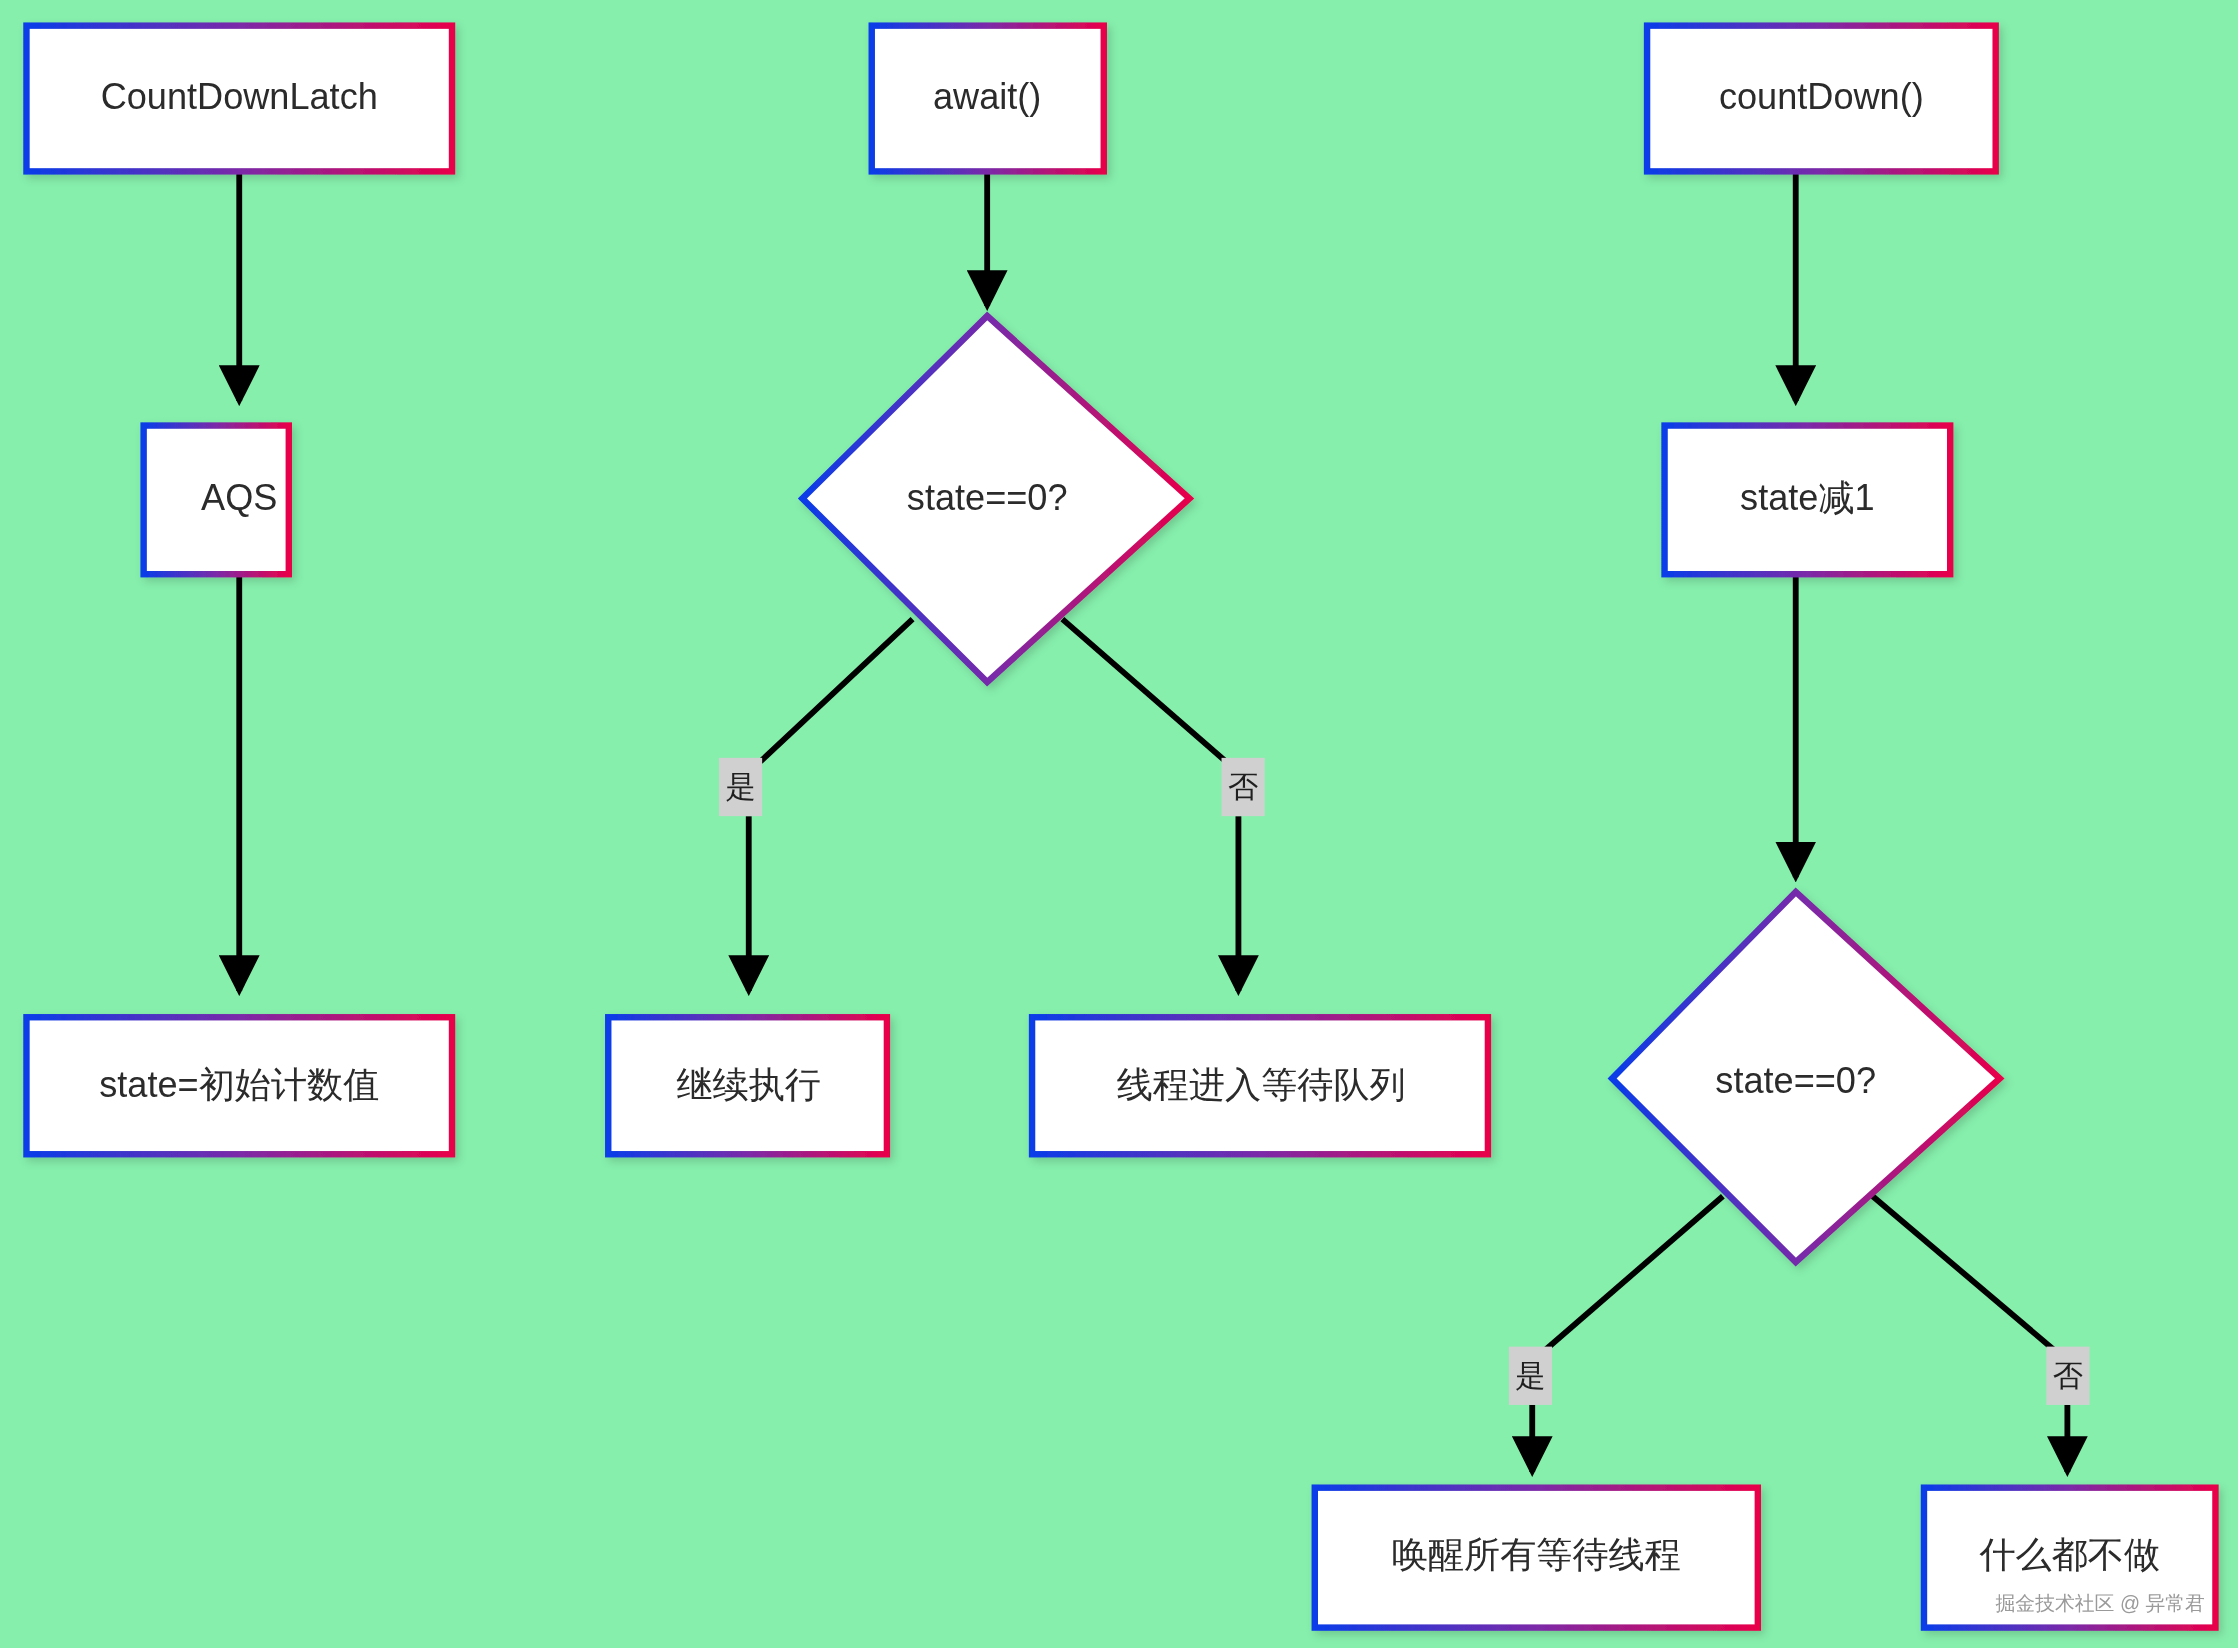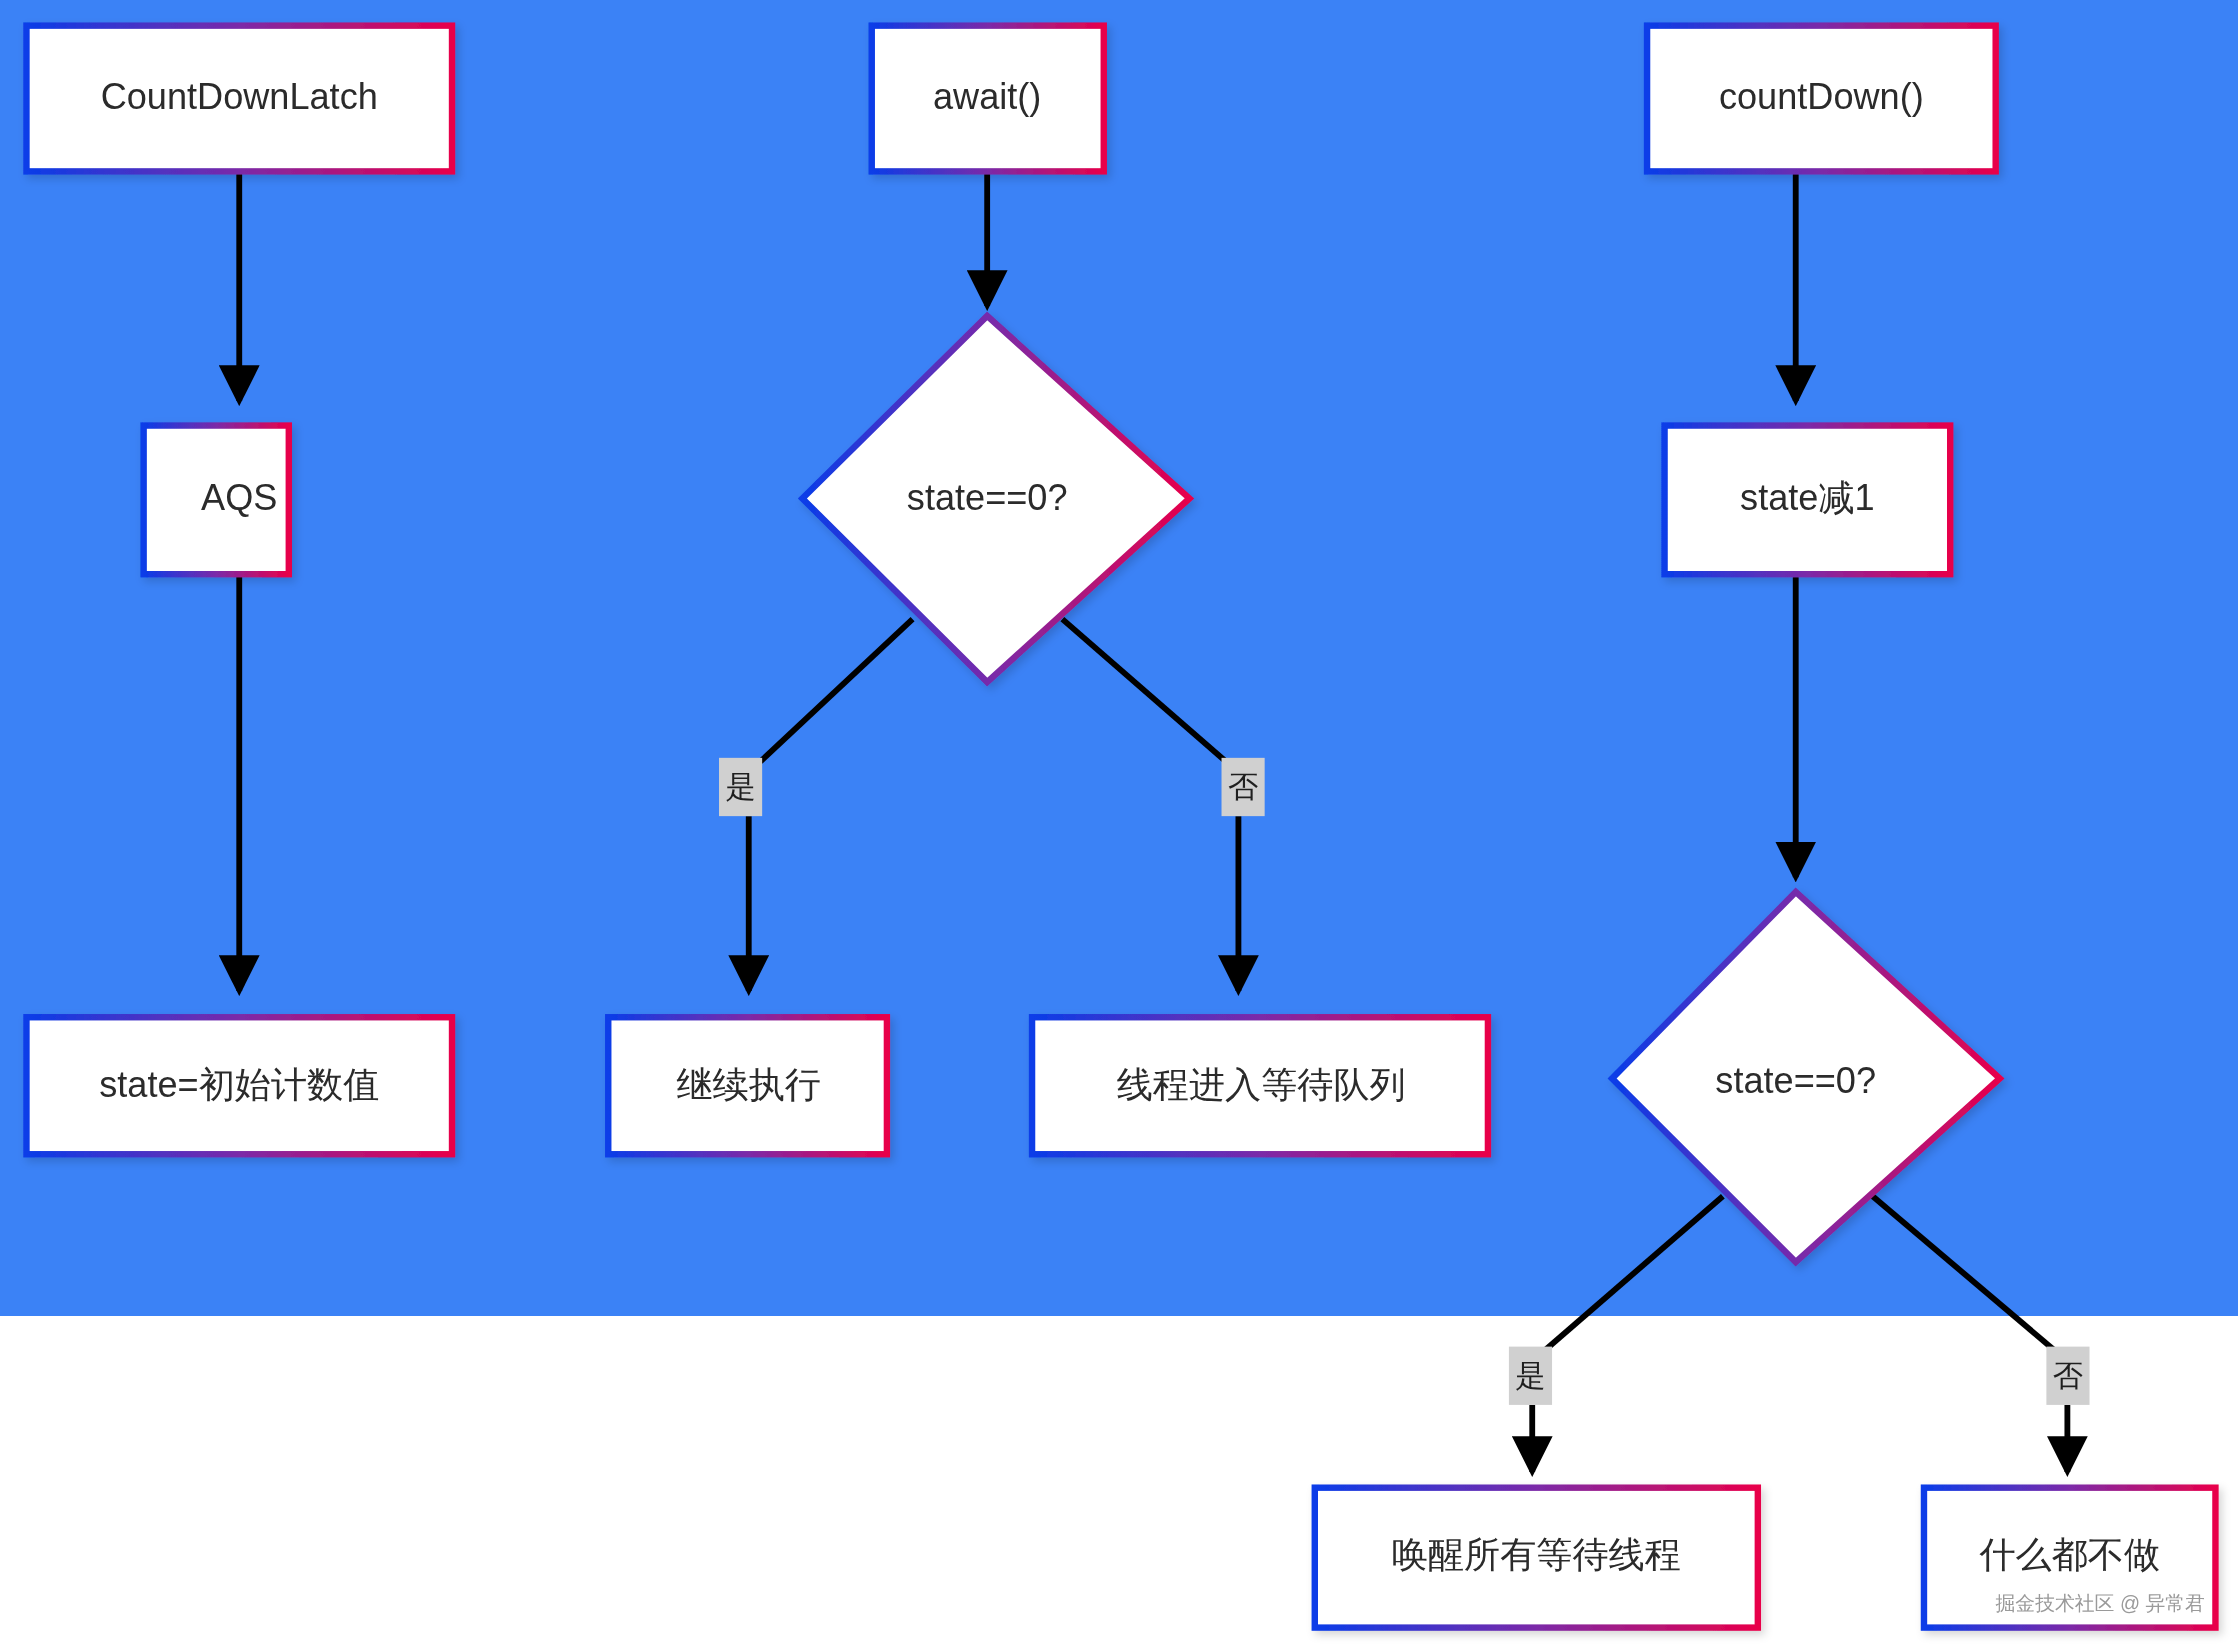--- a/index.html
+++ b/index.html
@@ -10,22 +10,22 @@
   }
   body {
     width: 2239px;
     height: 1648px;
     font-family: "Liberation Sans", "DejaVu Sans", sans-serif;
     overflow: hidden;
   }
   #diagram-root {
     position: relative;
     width: 2239px;
-    height: 1316px;
-    background: #3b82f6;
+    height: 1648px;
+    background: #86efac;
   }
   svg#flow {
     position: absolute;
     inset: 0;
     width: 2239px;
     height: 1648px;
     display: block;
   }
   .node-text {
     font-family: "Liberation Sans", "DejaVu Sans", sans-serif;

